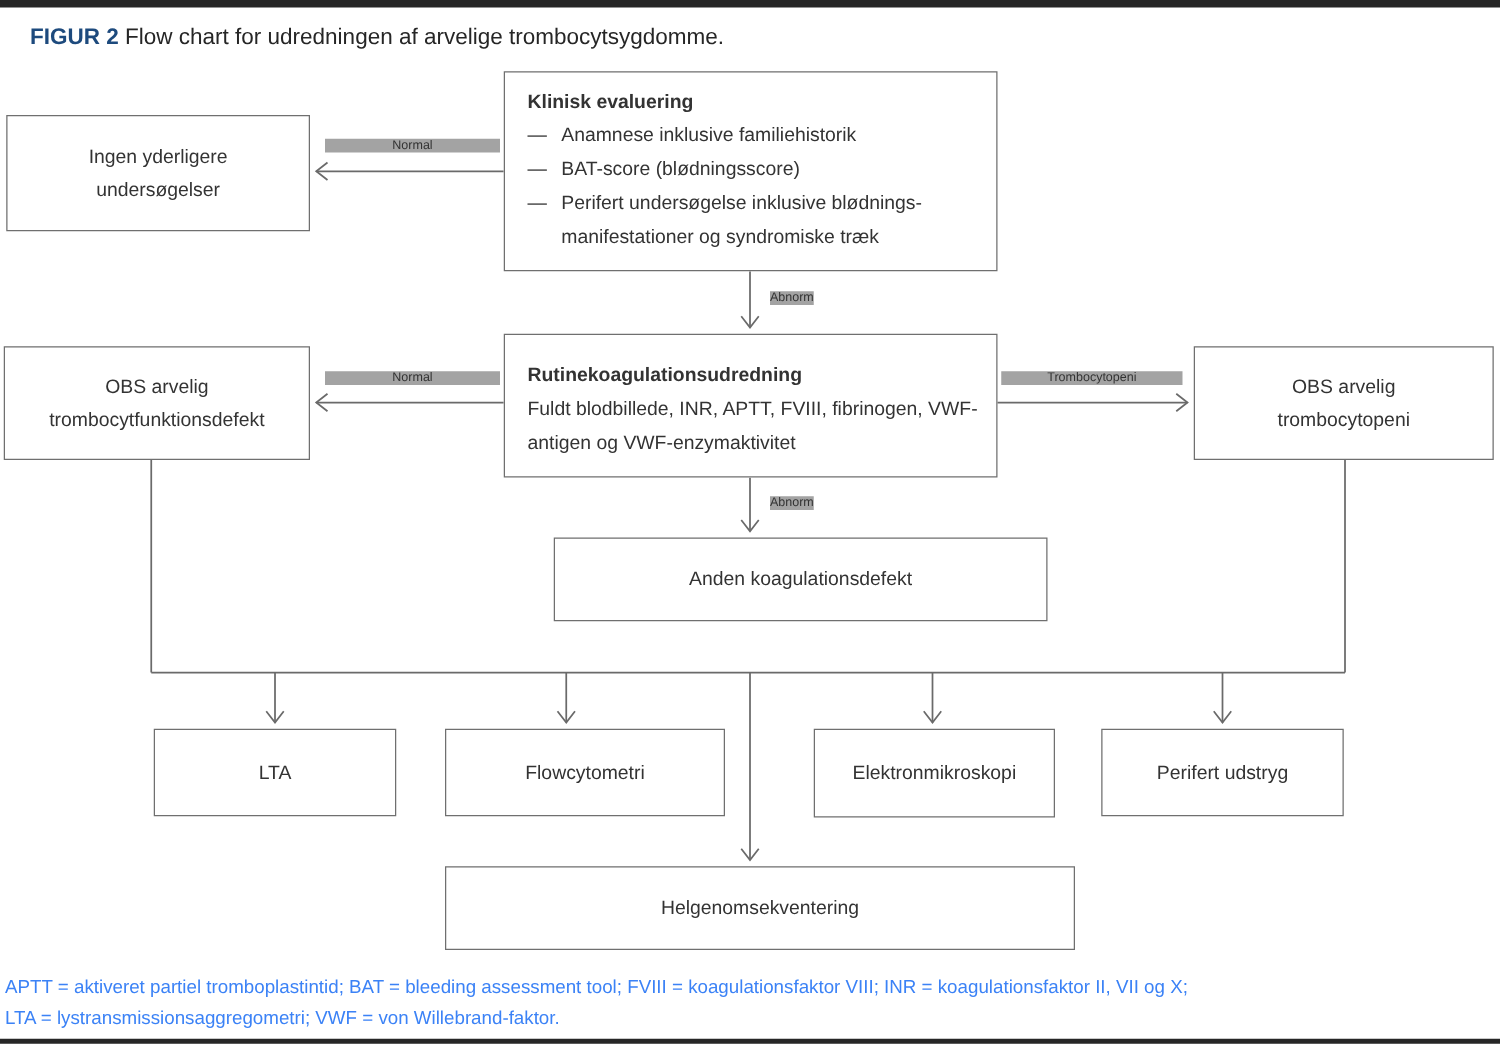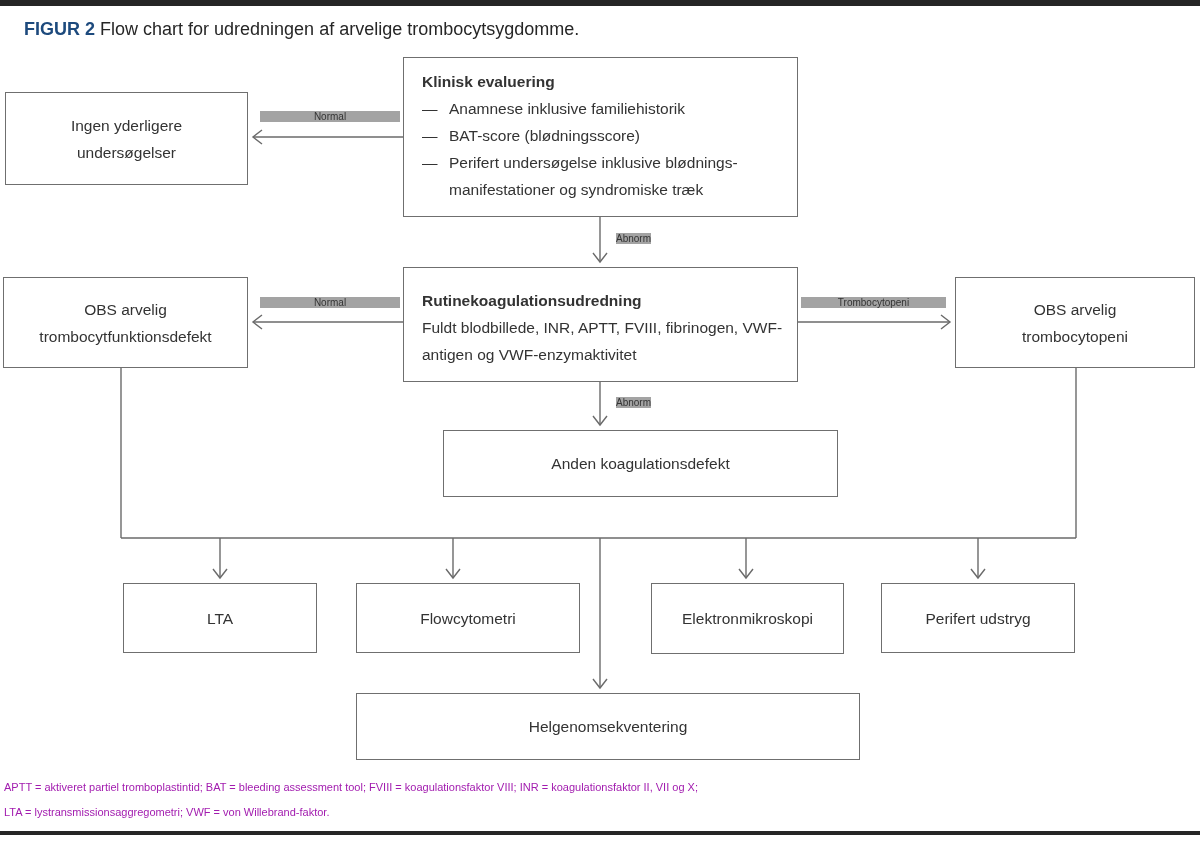--- a/index.html
+++ b/index.html
@@ -47,21 +47,21 @@
   #node-perifert  { left:881px; top:583px; width:194px; height:70px; }
   #node-helgenom  { left:356px; top:693px; width:504px; height:67px; }
 
   .edge-label { position:absolute; font-size:10px; color:#333; background:#a3a3a3; }
   #lbl-normal-top { left:260px; top:111px; width:140px; text-align:center; }
   #lbl-abnorm-top { left:616px; top:233px; }
   #lbl-normal-mid { left:260px; top:297px; width:140px; text-align:center; }
   #lbl-trombo     { left:801px; top:297px; width:145px; text-align:center; }
   #lbl-abnorm-mid { left:616px; top:397px; }
 
-  .footnote { position:absolute; left:4px; font-size:11px; color:#a21caf; }
+  .footnote { position:absolute; left:4px; font-size:15px; color:#3b82f6; }
   #fn1 { top:781px; }
   #fn2 { top:806px; }
 </style>
 </head>
 <body>
 
 <div id="stage">
 
   <div id="bar-top" class="bar"></div>
 

